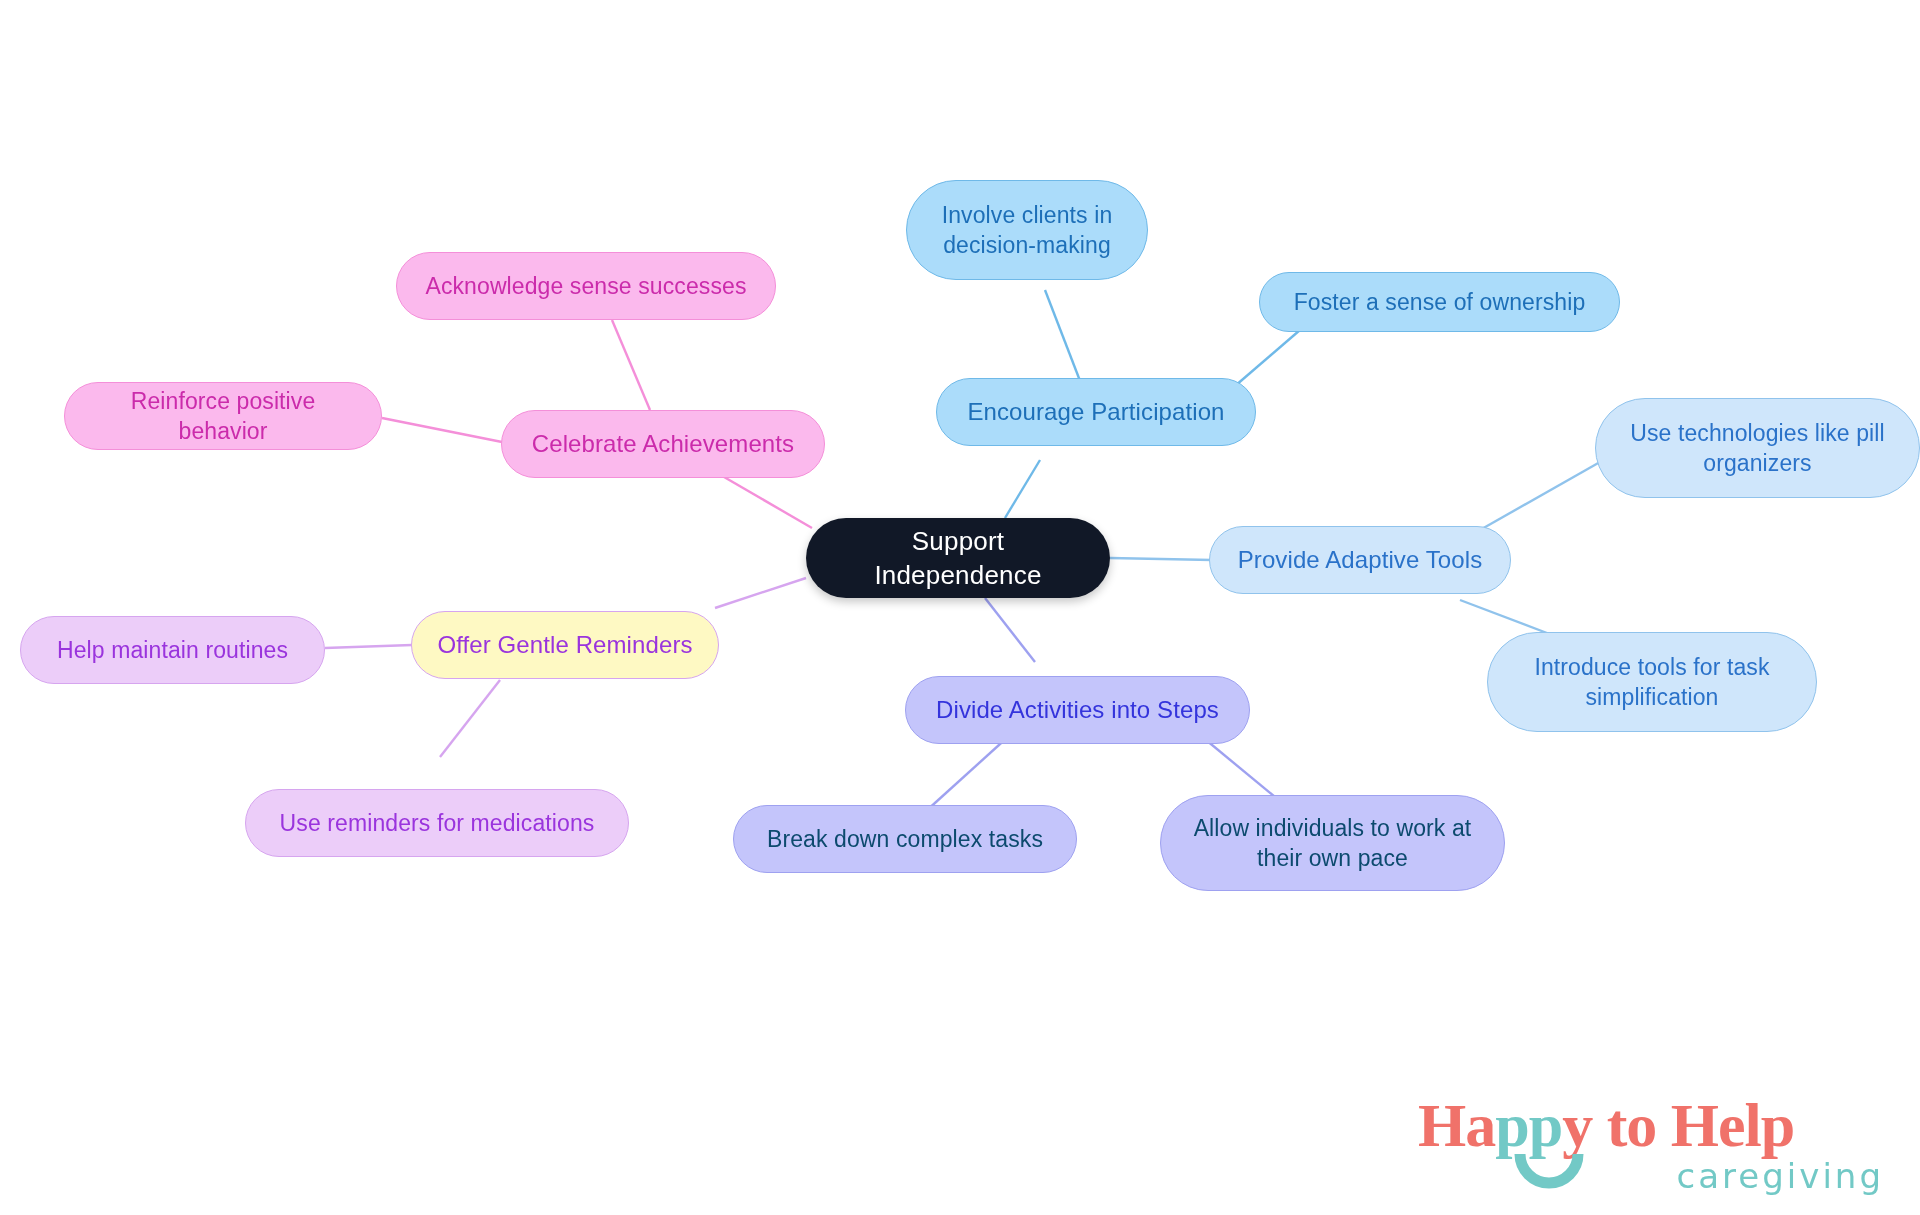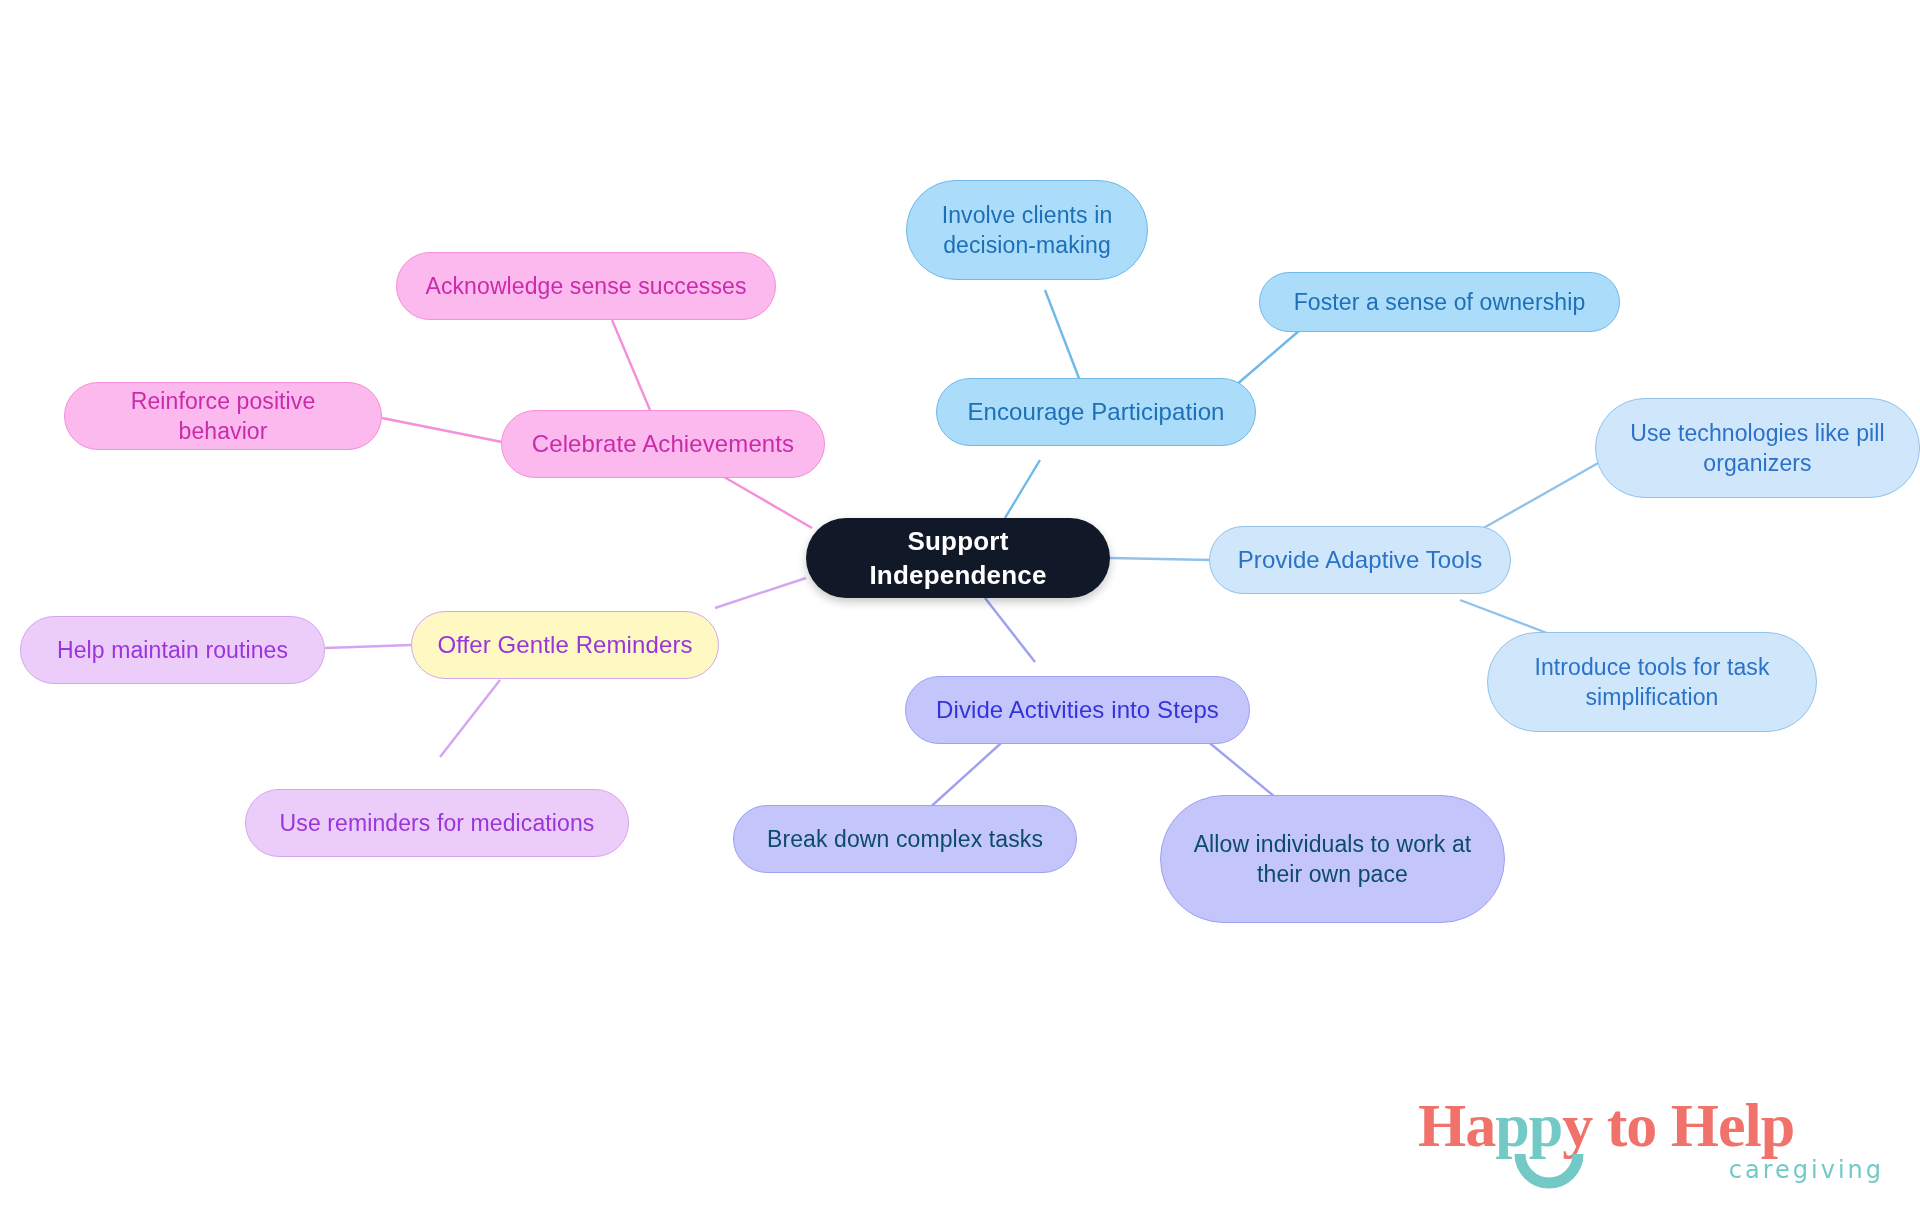--- a/index.html
+++ b/index.html
@@ -124,21 +124,21 @@
     font-size: 62px;
     font-weight: bold;
     letter-spacing: -1px;
     white-space: nowrap;
     font-family: Liberation Serif, serif;
   }
   .logo-sub {
     position: absolute;
     right: 4px;
     top: 66px;
-    font-size: 24px;
+    font-size: 34px;
     letter-spacing: 3px;
     color: #72c9c6;
     font-family: "DejaVu Sans", sans-serif;
   }
   .lg-coral { color: #f0726a; }
   .lg-teal  { color: #72c9c6; }
 </style>
 </head>
 <body>
 
@@ -170,21 +170,21 @@
 
     <path d="M 500 680 L 440 757" fill="none" stroke="#d6a5ef" stroke-width="2.4"></path>
 
     <path d="M 812 528 L 712 470" fill="none" stroke="#f48fd9" stroke-width="2.4"></path>
 
     <path d="M 650 410 L 612 320" fill="none" stroke="#f48fd9" stroke-width="2.4"></path>
 
     <path d="M 502 442 L 382 418" fill="none" stroke="#f48fd9" stroke-width="2.4"></path>
   </svg>
 
-  <div class="node root" style="left:806px; top:518px; width:304px; height:80px;font-weight:bold;">
+  <div class="node root" style="left:806px; top:518px; width:304px; height:80px;">
     <span>Support Independence</span>
   </div>
 
   <div class="node blue-mid" style="left:936px; top:378px; width:320px; height:68px;">
     <span>Encourage Participation</span>
   </div>
 
   <div class="node blue-leaf" style="left:906px; top:180px; width:242px; height:100px;">
     <span>Involve clients in
 decision-making</span>
@@ -209,21 +209,21 @@
   </div>
 
   <div class="node indigo-mid" style="left:905px; top:676px; width:345px; height:68px;">
     <span>Divide Activities into Steps</span>
   </div>
 
   <div class="node indigo-leaf" style="left:733px; top:805px; width:344px; height:68px;">
     <span>Break down complex tasks</span>
   </div>
 
-  <div class="node indigo-leaf" style="left:1160px; top:795px; width:345px; height:128px;">
+  <div class="node indigo-leaf" style="left:1160px; top:795px; width:345px; height:96px;">
     <span>Allow individuals to work at
 their own pace</span>
   </div>
 
   <div class="node purple-mid" style="left:411px; top:611px; width:308px; height:68px;">
     <span>Offer Gentle Reminders</span>
   </div>
 
   <div class="node purple-leaf" style="left:20px; top:616px; width:305px; height:68px;">
     <span>Help maintain routines</span>

